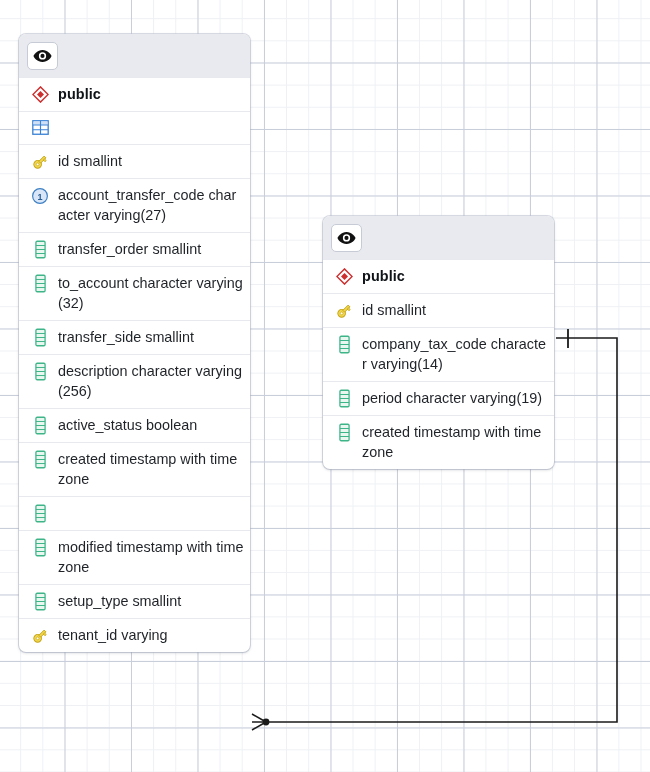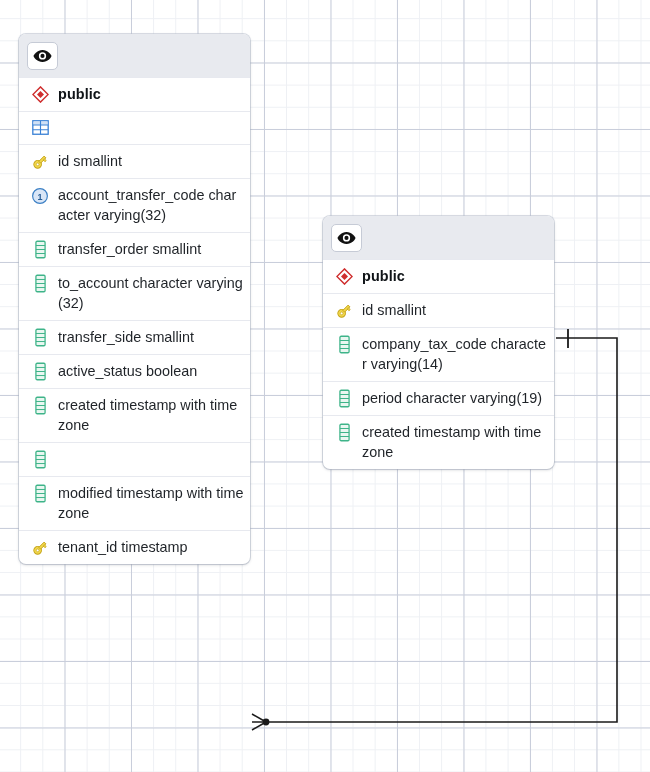--- a/index.html
+++ b/index.html
@@ -170,21 +170,21 @@
       <span class="row-label">id smallint</span>
     </div>
 
     <div class="row">
       <span class="row-icon">
         <svg width="18" height="18" viewBox="0 0 20 20">
           <circle cx="10" cy="10" r="8.2" fill="#d9e6f7" stroke="#3b7fc4" stroke-width="1.3"></circle>
           <text x="10" y="14" font-family="Liberation Sans, sans-serif" font-size="10" font-weight="bold" fill="#2a5f96" text-anchor="middle">1</text>
         </svg>
       </span>
-      <span class="row-label">account_transfer_code character varying(32)</span>
+      <span class="row-label">account_transfer_code character varying(27)</span>
     </div>
 
     <div class="row">
       <span class="row-icon">
         <svg width="11" height="19" viewBox="0 0 12 20">
           <rect x="1" y="1" width="10" height="18" rx="1.3" fill="#eaf7f1" stroke="#3eb489" stroke-width="1.4"></rect>
           <line x1="1" y1="5.6" x2="11" y2="5.6" stroke="#3eb489" stroke-width="1.1"></line>
           <line x1="1" y1="10" x2="11" y2="10" stroke="#3eb489" stroke-width="1.1"></line>
           <line x1="1" y1="14.4" x2="11" y2="14.4" stroke="#3eb489" stroke-width="1.1"></line>
         </svg>
@@ -210,20 +210,31 @@
         <svg width="11" height="19" viewBox="0 0 12 20">
           <rect x="1" y="1" width="10" height="18" rx="1.3" fill="#eaf7f1" stroke="#3eb489" stroke-width="1.4"></rect>
           <line x1="1" y1="5.6" x2="11" y2="5.6" stroke="#3eb489" stroke-width="1.1"></line>
           <line x1="1" y1="10" x2="11" y2="10" stroke="#3eb489" stroke-width="1.1"></line>
           <line x1="1" y1="14.4" x2="11" y2="14.4" stroke="#3eb489" stroke-width="1.1"></line>
         </svg>
       </span>
       <span class="row-label">transfer_side smallint</span>
     </div>
 
+    <div class="row">
+      <span class="row-icon">
+        <svg width="11" height="19" viewBox="0 0 12 20">
+          <rect x="1" y="1" width="10" height="18" rx="1.3" fill="#eaf7f1" stroke="#3eb489" stroke-width="1.4"></rect>
+          <line x1="1" y1="5.6" x2="11" y2="5.6" stroke="#3eb489" stroke-width="1.1"></line>
+          <line x1="1" y1="10" x2="11" y2="10" stroke="#3eb489" stroke-width="1.1"></line>
+          <line x1="1" y1="14.4" x2="11" y2="14.4" stroke="#3eb489" stroke-width="1.1"></line>
+        </svg>
+      </span>
+      <span class="row-label">description character varying(256)</span>
+    </div>
 
     <div class="row">
       <span class="row-icon">
         <svg width="11" height="19" viewBox="0 0 12 20">
           <rect x="1" y="1" width="10" height="18" rx="1.3" fill="#eaf7f1" stroke="#3eb489" stroke-width="1.4"></rect>
           <line x1="1" y1="5.6" x2="11" y2="5.6" stroke="#3eb489" stroke-width="1.1"></line>
           <line x1="1" y1="10" x2="11" y2="10" stroke="#3eb489" stroke-width="1.1"></line>
           <line x1="1" y1="14.4" x2="11" y2="14.4" stroke="#3eb489" stroke-width="1.1"></line>
         </svg>
       </span>
@@ -259,33 +270,44 @@
           <rect x="1" y="1" width="10" height="18" rx="1.3" fill="#eaf7f1" stroke="#3eb489" stroke-width="1.4"></rect>
           <line x1="1" y1="5.6" x2="11" y2="5.6" stroke="#3eb489" stroke-width="1.1"></line>
           <line x1="1" y1="10" x2="11" y2="10" stroke="#3eb489" stroke-width="1.1"></line>
           <line x1="1" y1="14.4" x2="11" y2="14.4" stroke="#3eb489" stroke-width="1.1"></line>
         </svg>
       </span>
       <span class="row-label">modified timestamp with time zone</span>
     </div>
 
 
+    <div class="row">
+      <span class="row-icon">
+        <svg width="11" height="19" viewBox="0 0 12 20">
+          <rect x="1" y="1" width="10" height="18" rx="1.3" fill="#eaf7f1" stroke="#3eb489" stroke-width="1.4"></rect>
+          <line x1="1" y1="5.6" x2="11" y2="5.6" stroke="#3eb489" stroke-width="1.1"></line>
+          <line x1="1" y1="10" x2="11" y2="10" stroke="#3eb489" stroke-width="1.1"></line>
+          <line x1="1" y1="14.4" x2="11" y2="14.4" stroke="#3eb489" stroke-width="1.1"></line>
+        </svg>
+      </span>
+      <span class="row-label">setup_type smallint</span>
+    </div>
 
     <div class="row">
       <span class="row-icon">
         <svg width="18" height="18" viewBox="0 0 20 20">
           <g transform="rotate(-45 10 10)">
             <circle cx="6.3" cy="10" r="4.2" fill="#f1d64b" stroke="#c4a41a" stroke-width="1.1"></circle>
             <circle cx="6.3" cy="10" r="1.5" fill="#ffffff" stroke="#c4a41a" stroke-width="0.7"></circle>
             <rect x="9.6" y="8.6" width="8.3" height="2.8" fill="#f1d64b" stroke="#c4a41a" stroke-width="1"></rect>
             <rect x="14.1" y="11" width="1.9" height="2.7" fill="#f1d64b" stroke="#c4a41a" stroke-width="0.9"></rect>
           </g>
         </svg>
       </span>
-      <span class="row-label">tenant_id timestamp</span>
+      <span class="row-label">tenant_id varying</span>
     </div>
   </div>
 
   <div class="entity" style="left:323px; top:216px; width:231px;">
     <div class="entity-header">
       <div class="eye-button">
         <svg width="19" height="14" viewBox="0 0 24 17">
           <path d="M12 0.8 C5.5 0.8 1.2 6.3 0.6 8.4 C1.2 10.5 5.5 16 12 16 C18.5 16 22.8 10.5 23.4 8.4 C22.8 6.3 18.5 0.8 12 0.8 Z" fill="#111111"></path>
           <circle cx="12" cy="8.4" r="4.6" fill="#ffffff"></circle>
           <circle cx="12" cy="8.4" r="2.6" fill="#111111"></circle>

